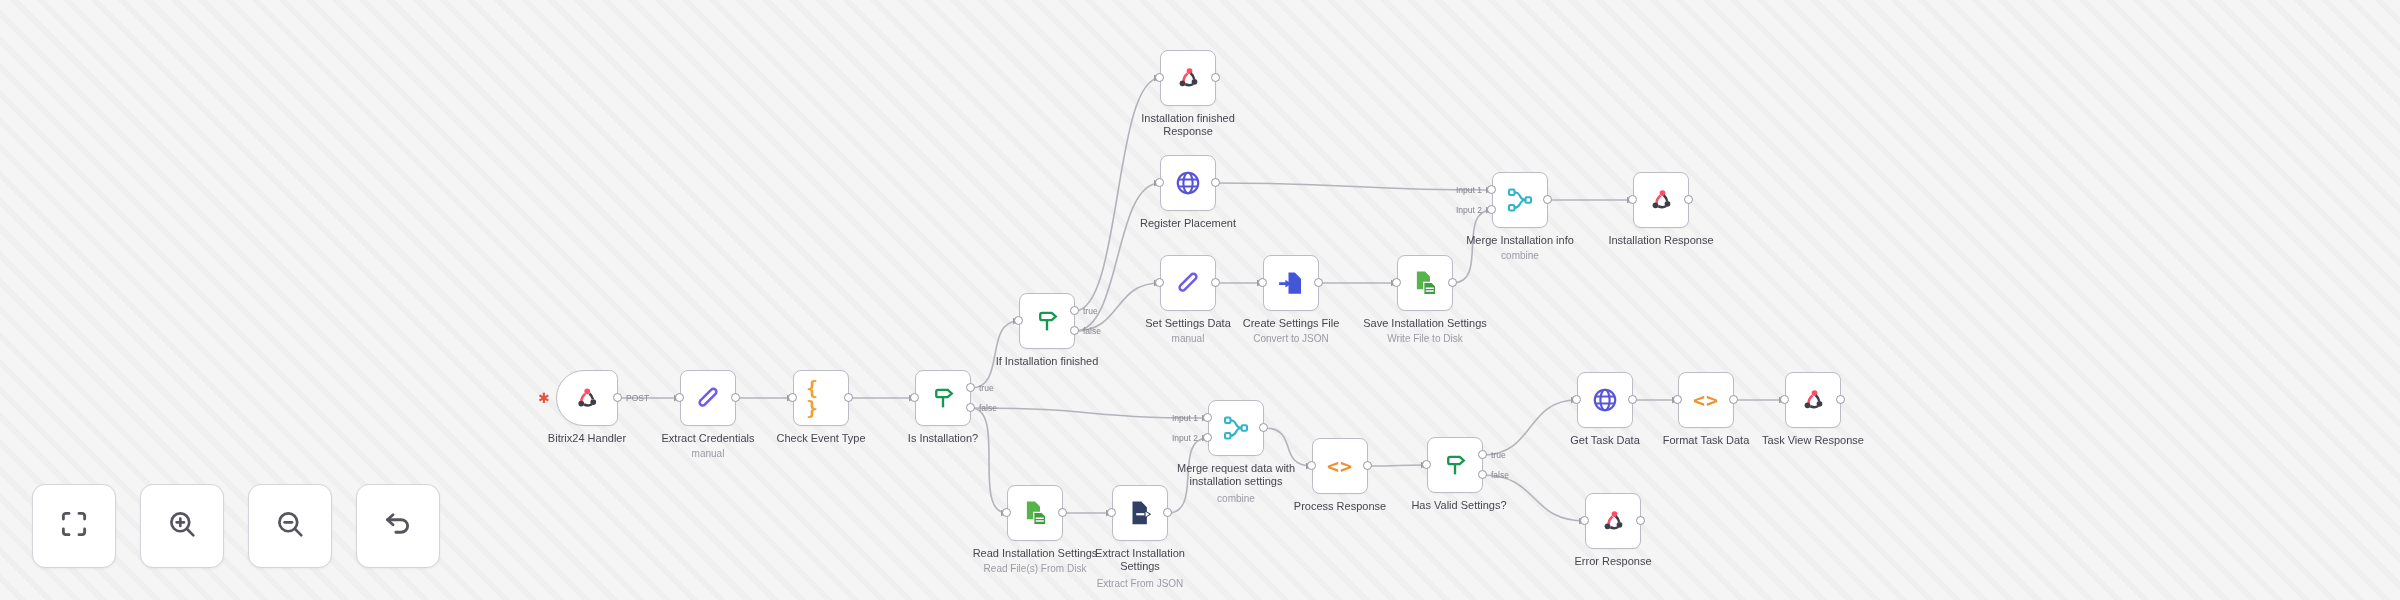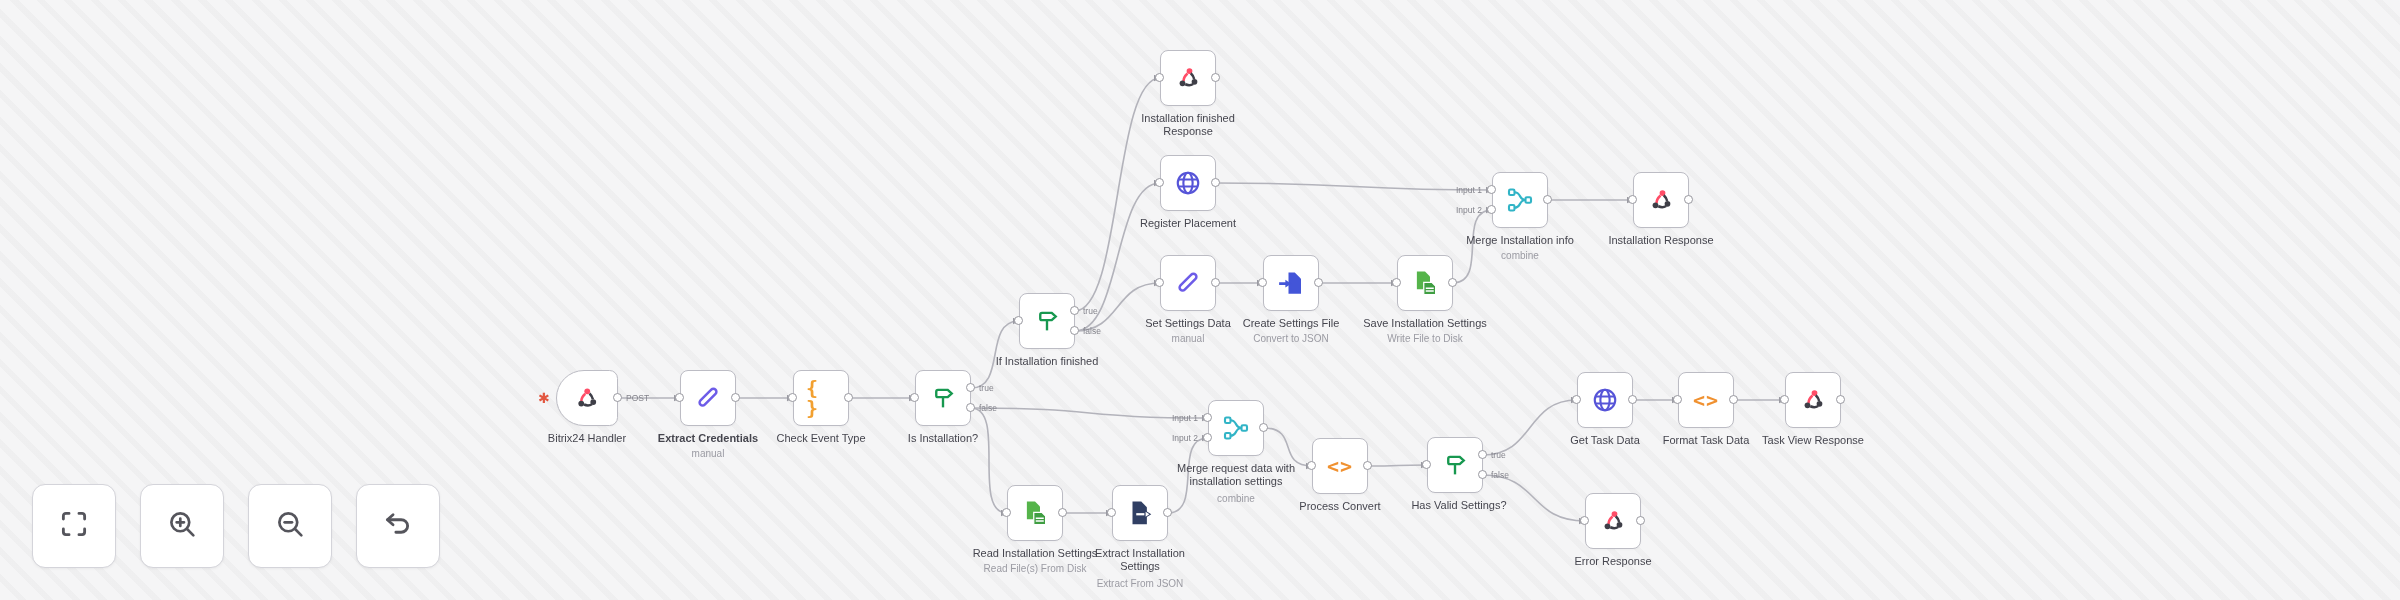--- a/index.html
+++ b/index.html
@@ -90,21 +90,21 @@
       <span class="star" style="left: 538px; top: 391px;">✱</span>
       <span class="port" style="left: 613px; top: 393px;"></span>
       <span class="portlabel" style="left: 626px; top: 393px;">POST</span>
       <div class="node" style="left: 680px; top: 370px;">
         <span class="nicon">
           <svg viewBox="0 0 24 24" fill="none">
             <rect x="9.6" y="2.8" width="4.8" height="17" rx="2.4" stroke="#6d5ce8" stroke-width="2" transform="rotate(45 12 11.3)"></rect>
           </svg>
         </span>
       </div>
-      <div class="label" style="left: 613px; top: 432px; font-weight: bold;">Extract Credentials</div>
+      <div class="label" style="left: 613px; top: 432px;">Extract Credentials</div>
       <div class="sub" style="left: 613px; top: 448px;">manual</div>
       <span class="port" style="left: 675px; top: 393px;"></span>
       <span class="port" style="left: 731px; top: 393px;"></span>
       <div class="node" style="left: 793px; top: 370px;">
         <span class="nicon">
           <span class="glyph braces">{ }</span>
         </span>
       </div>
       <div class="label" style="left: 726px; top: 432px;">Check Event Type</div>
       <span class="port" style="left: 788px; top: 393px;"></span>
@@ -252,21 +252,21 @@
       <span class="port" style="left: 1203px; top: 413px;"></span>
       <span class="portlabel in" style="left: 1146px; top: 413px; width: 52px;">Input 1</span>
       <span class="port" style="left: 1203px; top: 433px;"></span>
       <span class="portlabel in" style="left: 1146px; top: 433px; width: 52px;">Input 2</span>
       <span class="port" style="left: 1259px; top: 423px;"></span>
       <div class="node" style="left: 1312px; top: 438px;">
         <span class="nicon">
           <span class="glyph angles">&lt;&gt;</span>
         </span>
       </div>
-      <div class="label" style="left: 1245px; top: 500px;">Process Convert</div>
+      <div class="label" style="left: 1245px; top: 500px;">Process Response</div>
       <span class="port" style="left: 1307px; top: 461px;"></span>
       <span class="port" style="left: 1363px; top: 461px;"></span>
       <div class="node" style="left: 1427px; top: 437px;">
         <span class="nicon">
           <svg viewBox="0 0 24 24" fill="none" stroke="#17984f" stroke-width="1.9">
             <path d="M12 10.5 V19.5"></path>
             <path d="M15.8 5.5 H8 a1.4 1.4 0 0 0 -1.4 1.4 v3 a1.4 1.4 0 0 0 1.4 1.4 H15.8 l3.2 -2.9 Z"></path>
           </svg>
         </span>
       </div>

